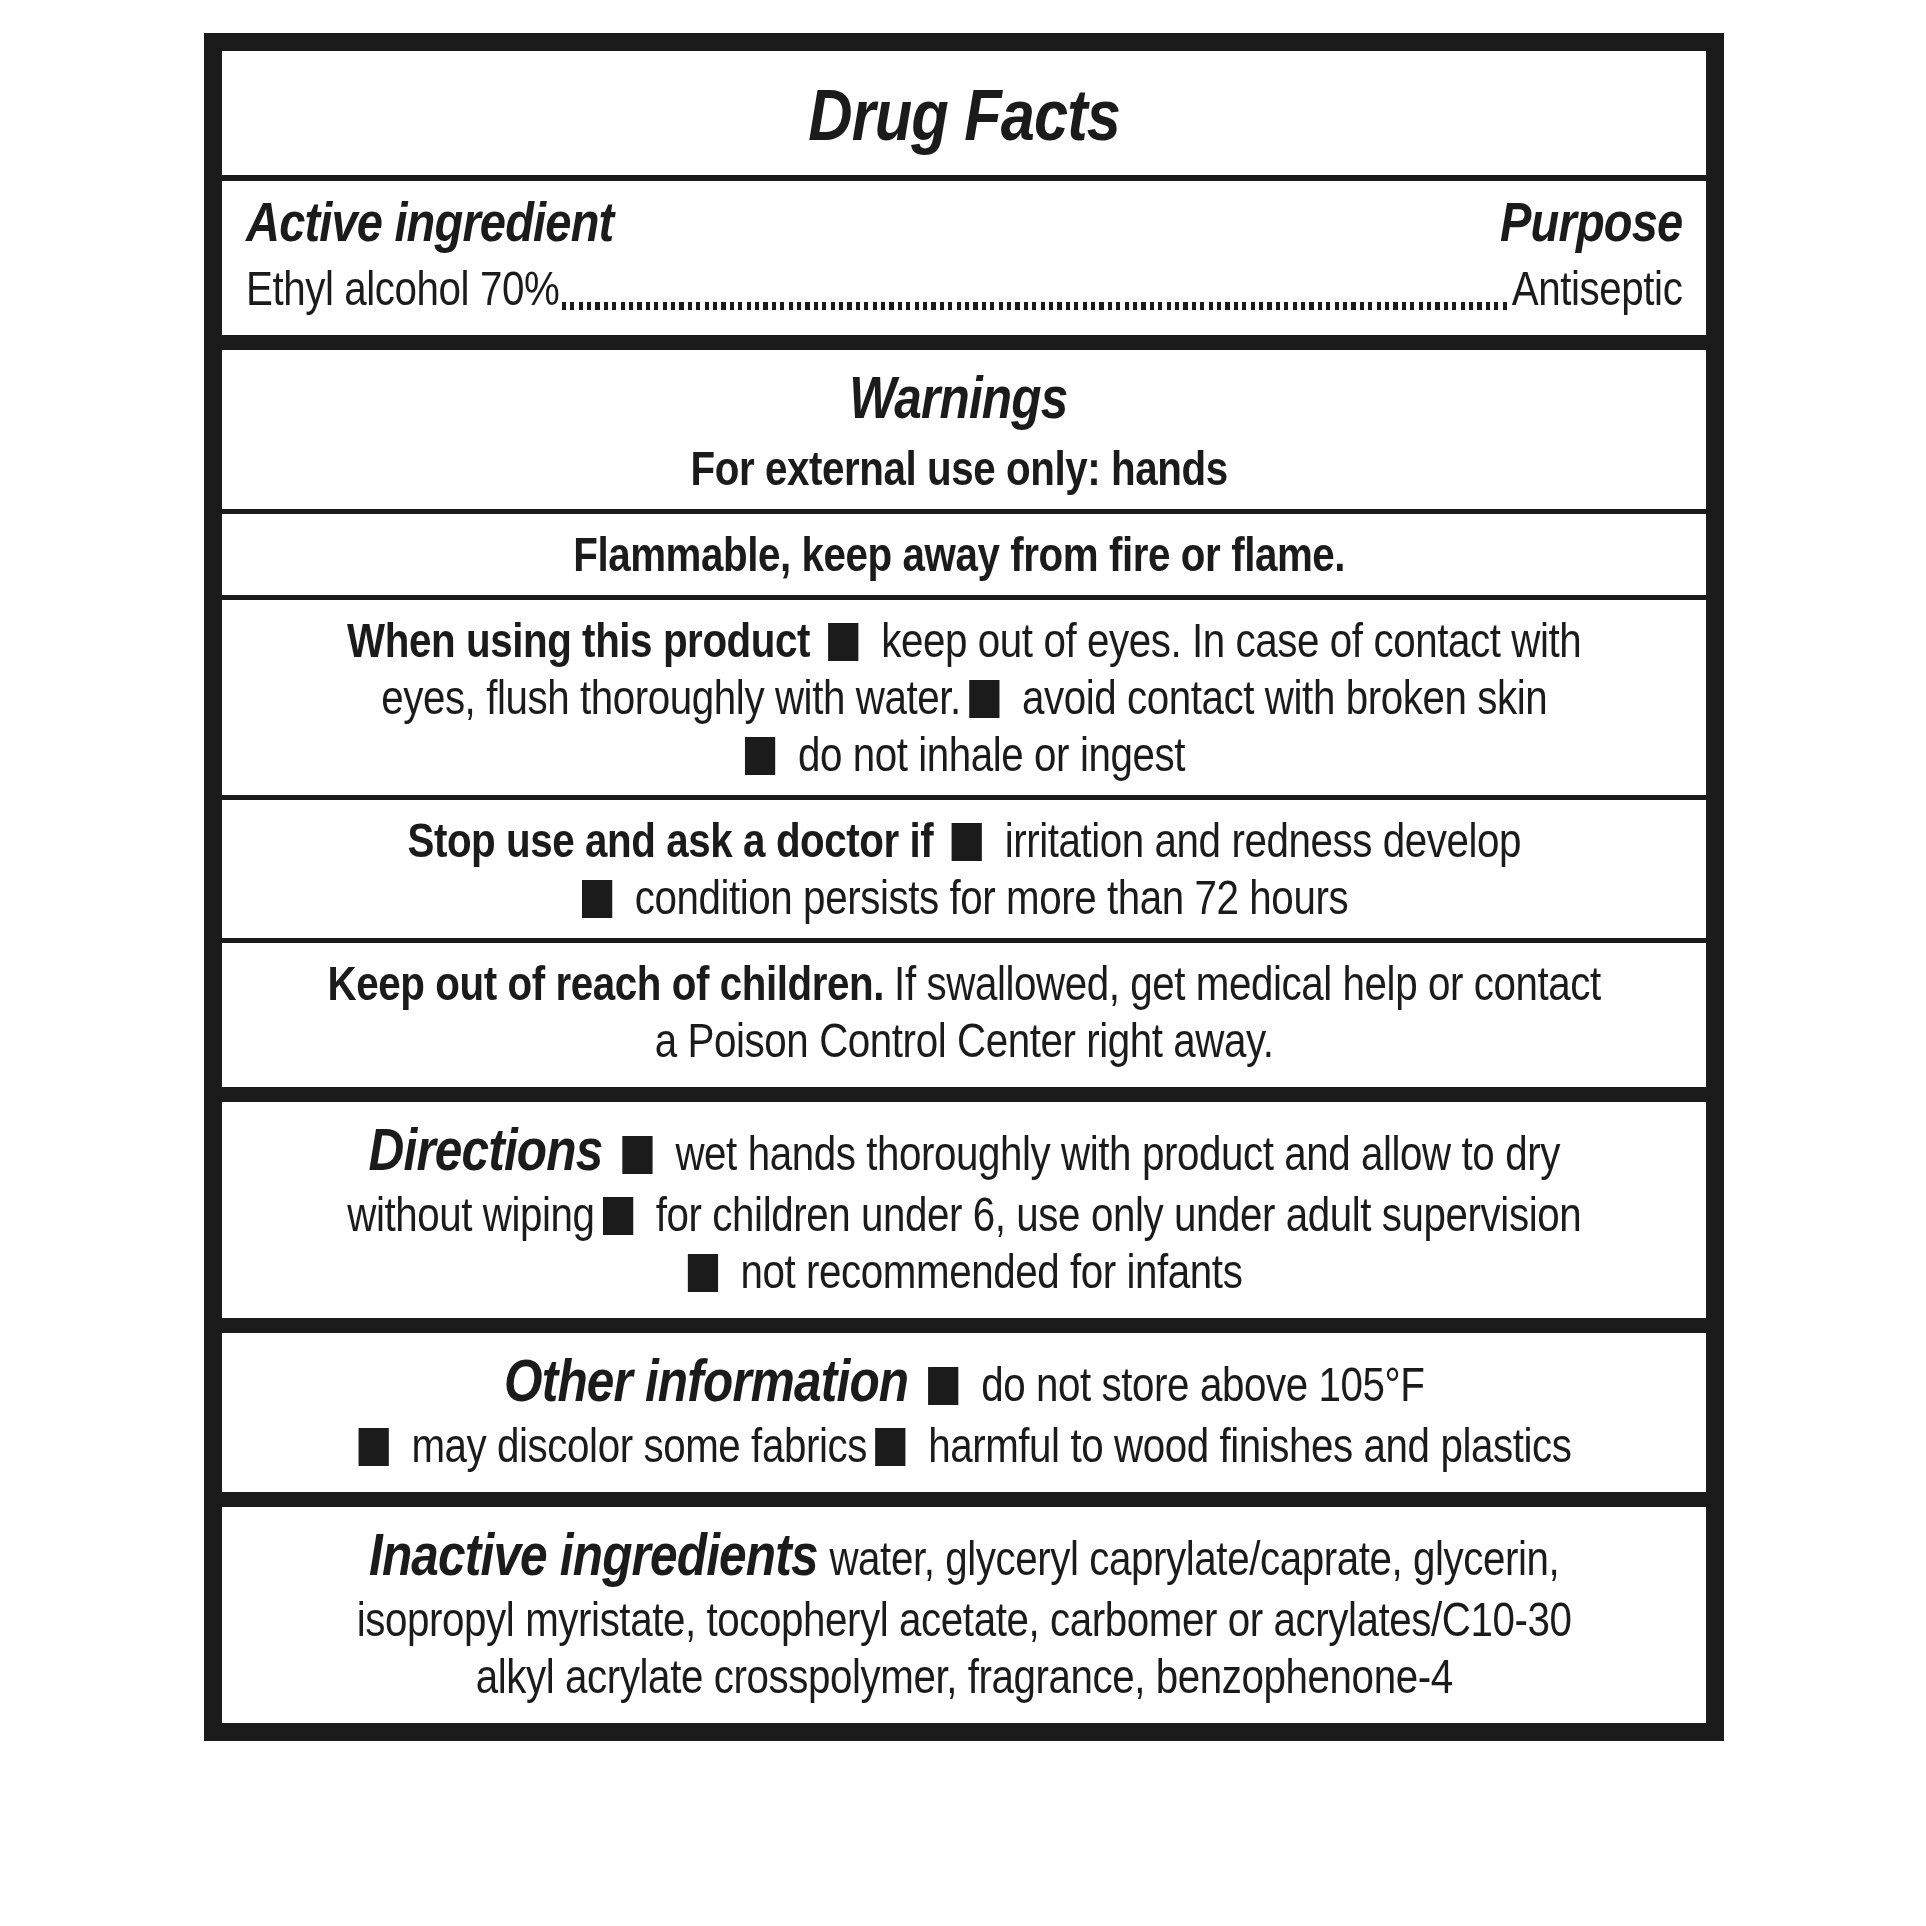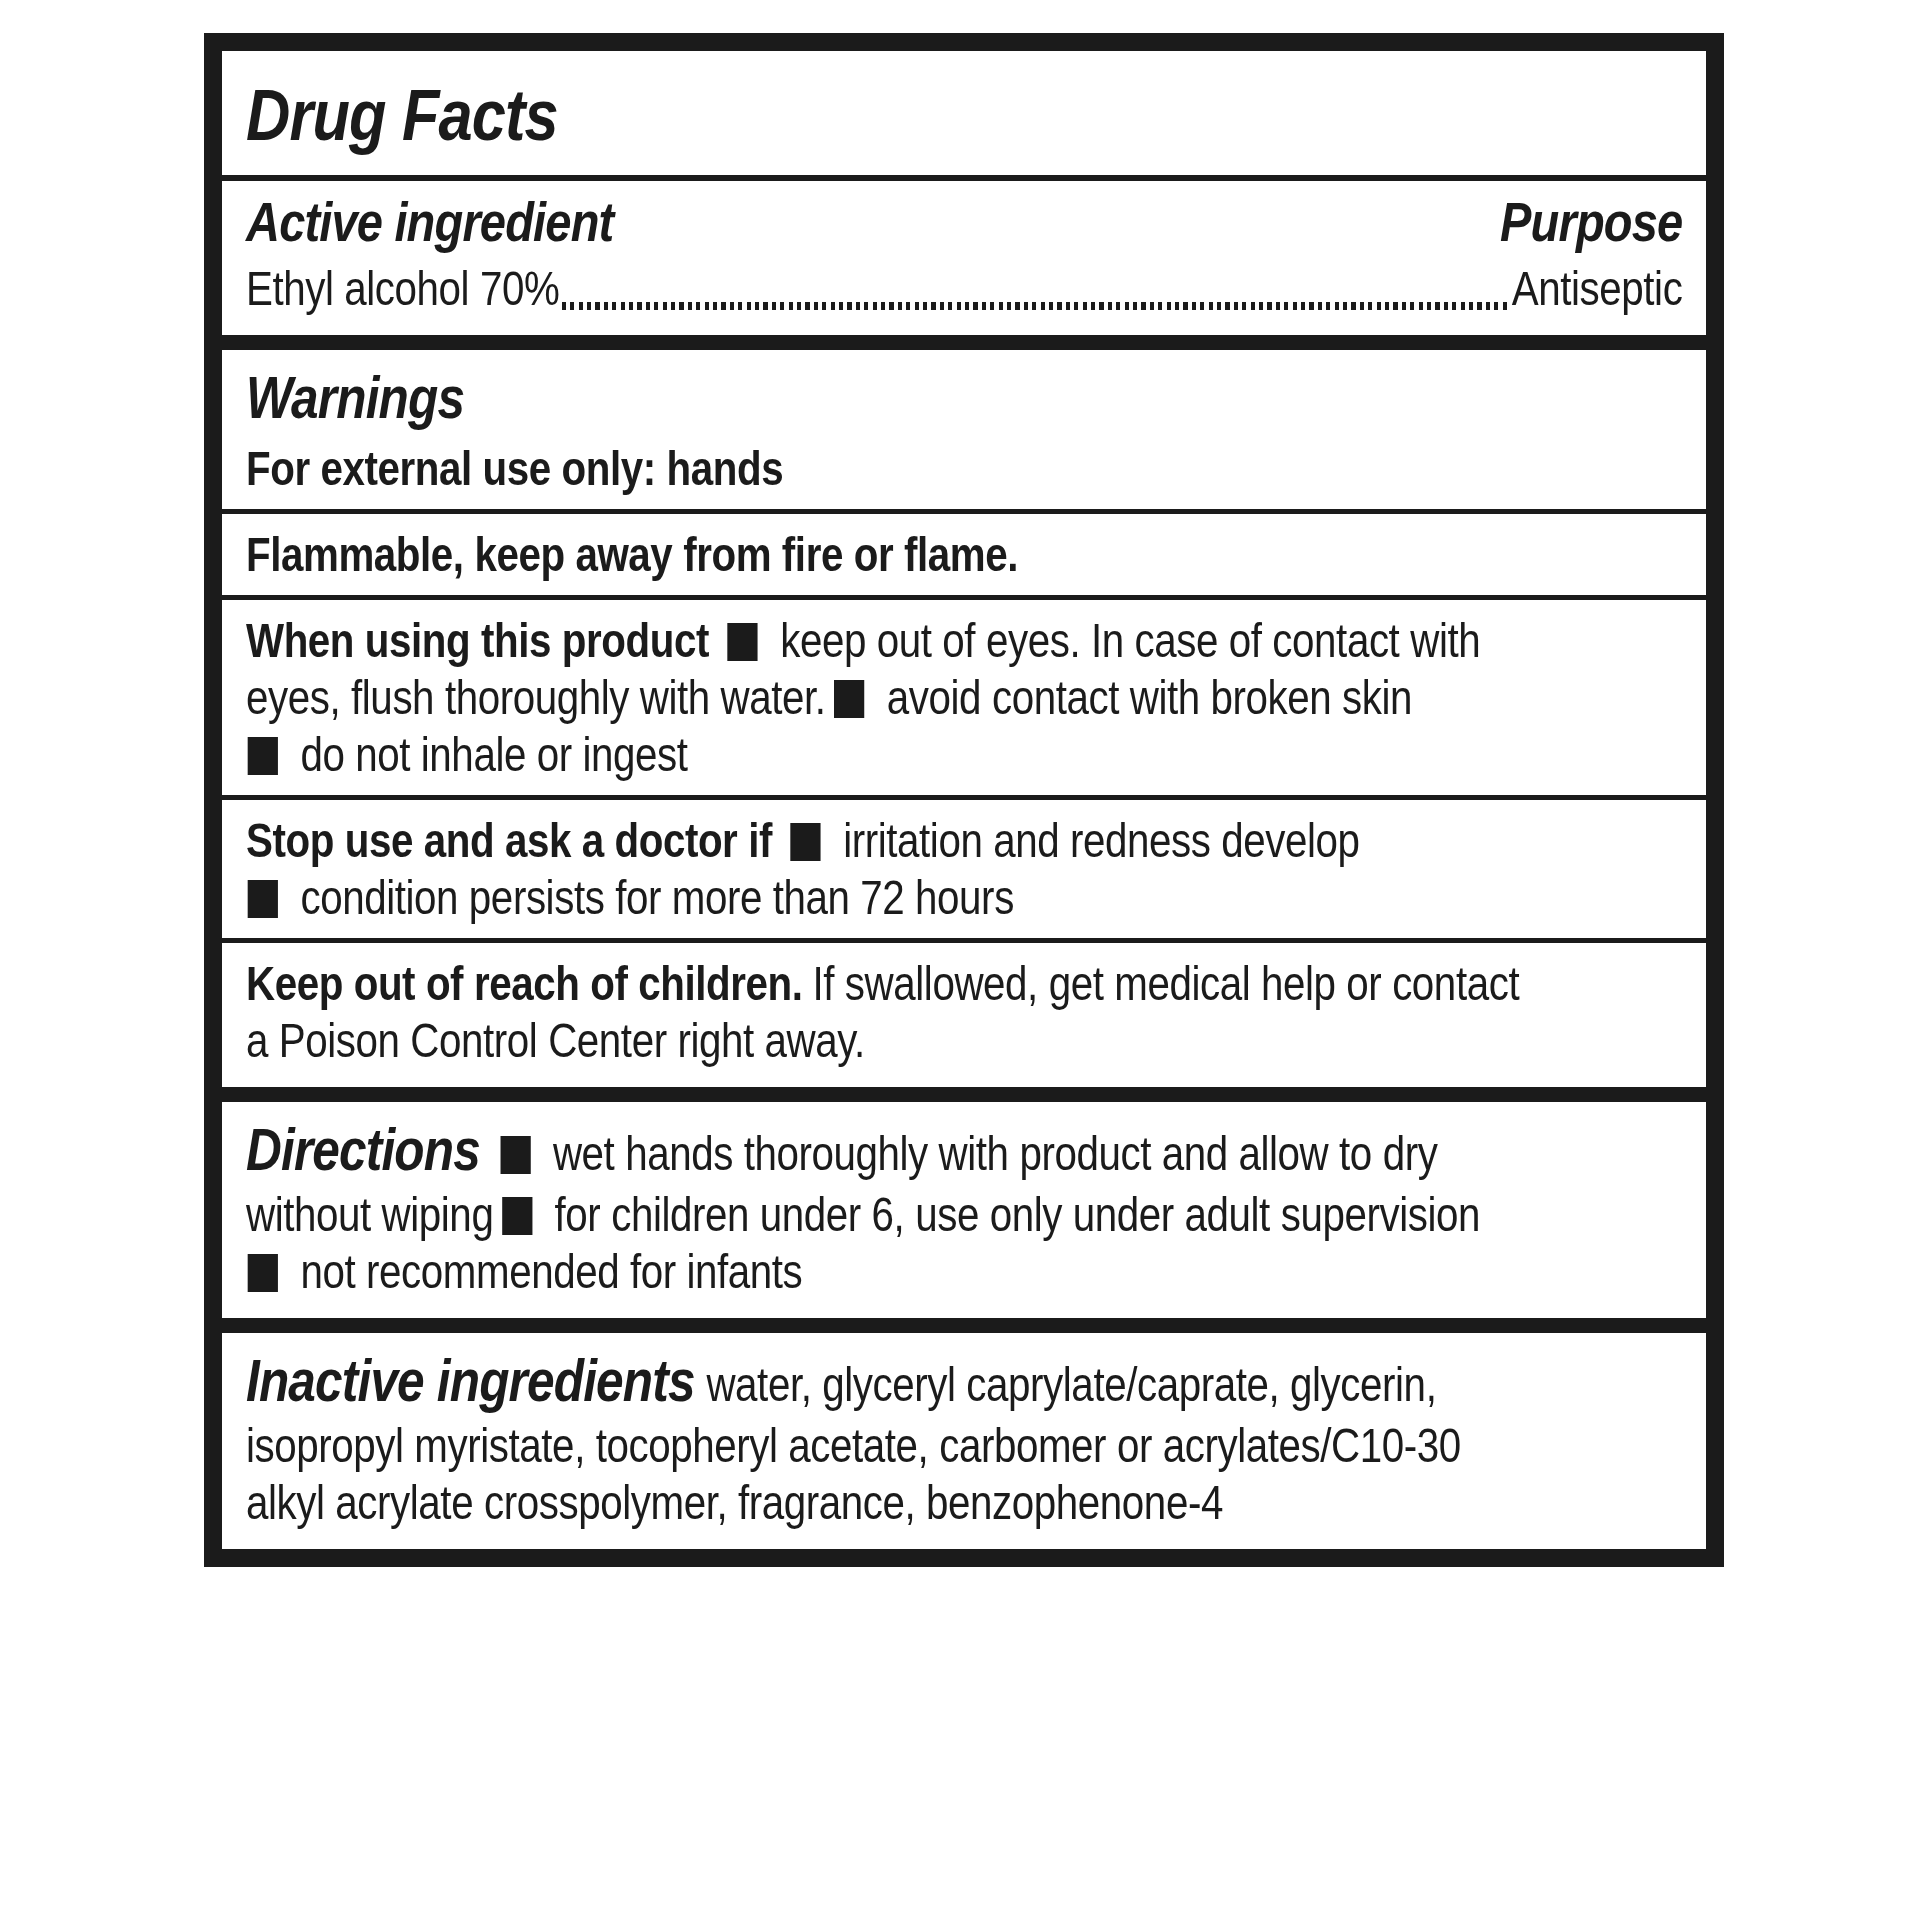--- a/index.html
+++ b/index.html
@@ -4,21 +4,21 @@
 <style>
   :root{ --ink:#1b1b1b; --paper:#ffffff; }
   html,body{ margin:0; padding:0; background:var(--paper); overflow:hidden; }
   body{ width:1927px; height:1927px; font-family:"Liberation Sans", sans-serif; color:var(--ink); }
 
   .label{
     width:1520px; margin:33px auto 0; box-sizing:border-box;
     background:var(--ink); padding:18px;
     display:flex; flex-direction:column; gap:15px;
   }
-  .box{ background:var(--paper); padding:16px 0 18px; }
+  .box{ background:var(--paper); padding:16px 0 18px;text-align:center; }
   .box-first{ padding-top:22px; }
 
   
   .ln{
     width:1710px; margin-left:24px;
     transform:scaleX(0.84); transform-origin:left top;
     font-size:48px; line-height:57px; letter-spacing:-0.5px;
     white-space:nowrap;
   }
   .ln-big{ line-height:65px; }
@@ -118,20 +118,31 @@
     <div class="ln">
       <span>without wiping</span><span class="blt"></span>
       <span>for children under 6, use only under adult supervision</span>
     </div>
     <div class="ln">
       <span class="blt"></span>
       <span>not recommended for infants</span>
     </div>
   </div>
 
+  <div class="box">
+    <div class="ln ln-big">
+      <span class="h">Other information</span><span class="blt"></span>
+      <span>do not store above 105°F</span>
+    </div>
+    <div class="ln">
+      <span class="blt"></span>
+      <span>may discolor some fabrics</span><span class="blt"></span>
+      <span>harmful to wood finishes and plastics</span>
+    </div>
+  </div>
 
   <div class="box">
     <div class="ln ln-big">
       <span class="h">Inactive ingredients</span><span>water, glyceryl caprylate/caprate, glycerin,</span>
     </div>
     <div class="ln">
       <span>isopropyl myristate, tocopheryl acetate, carbomer or acrylates/C10-30</span>
     </div>
     <div class="ln">
       <span>alkyl acrylate crosspolymer, fragrance, benzophenone-4</span>

